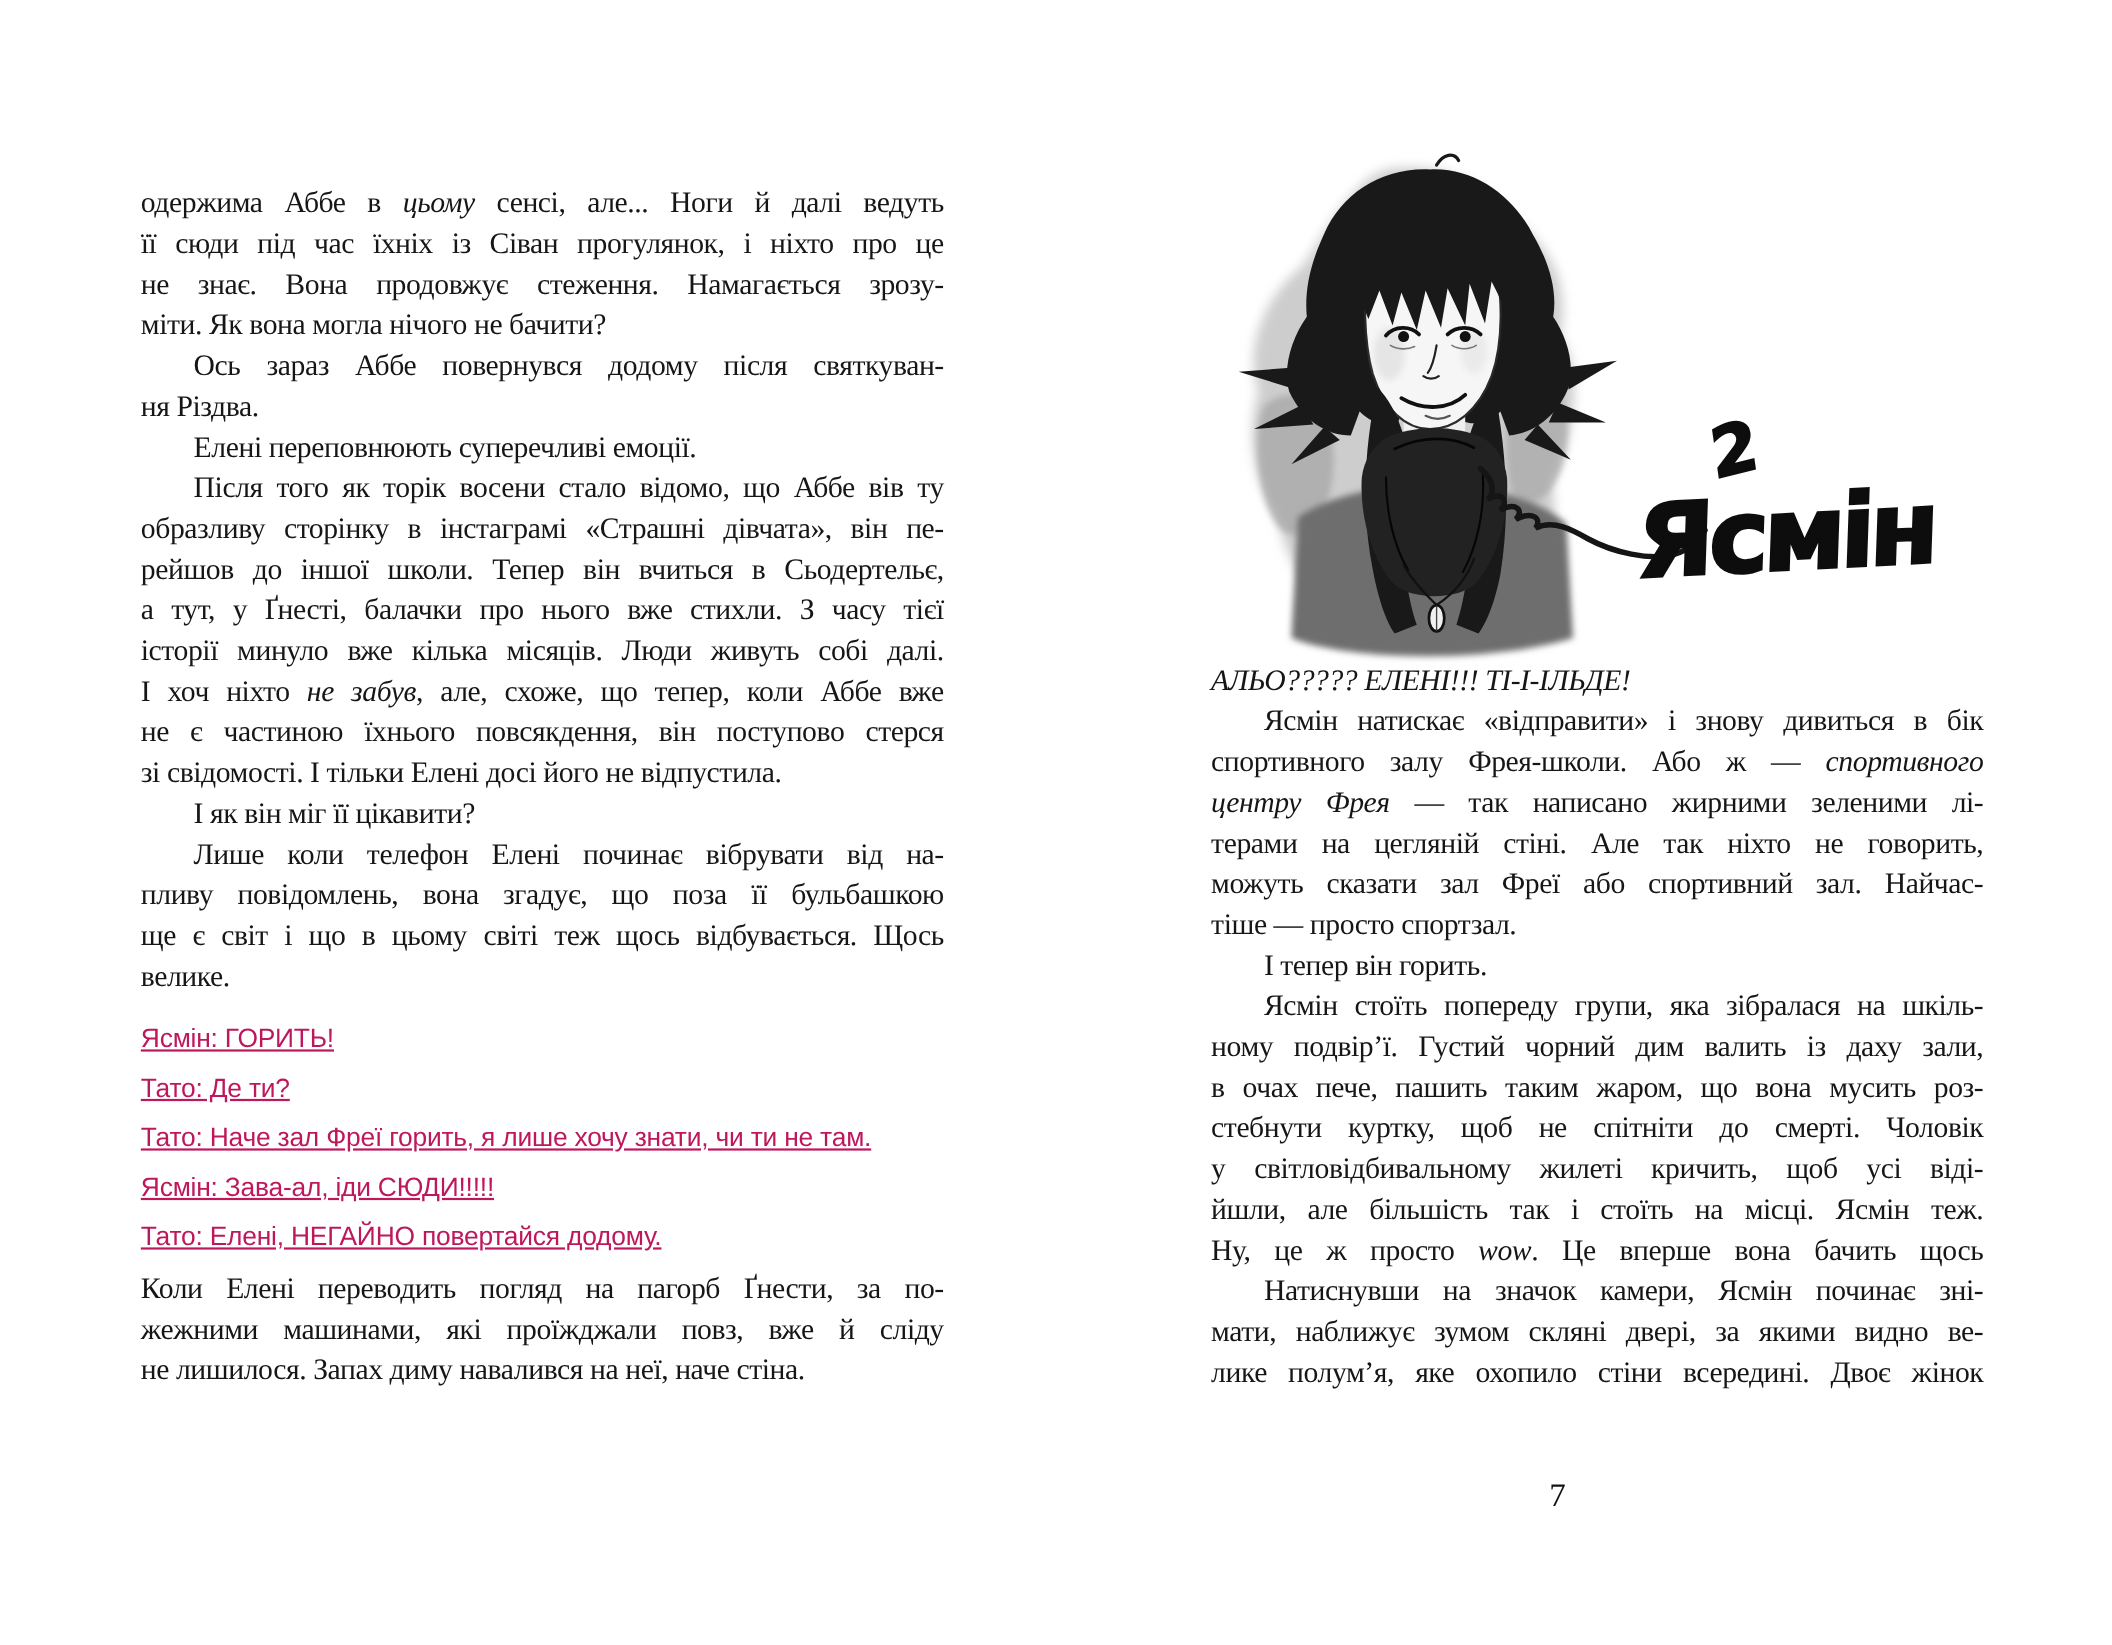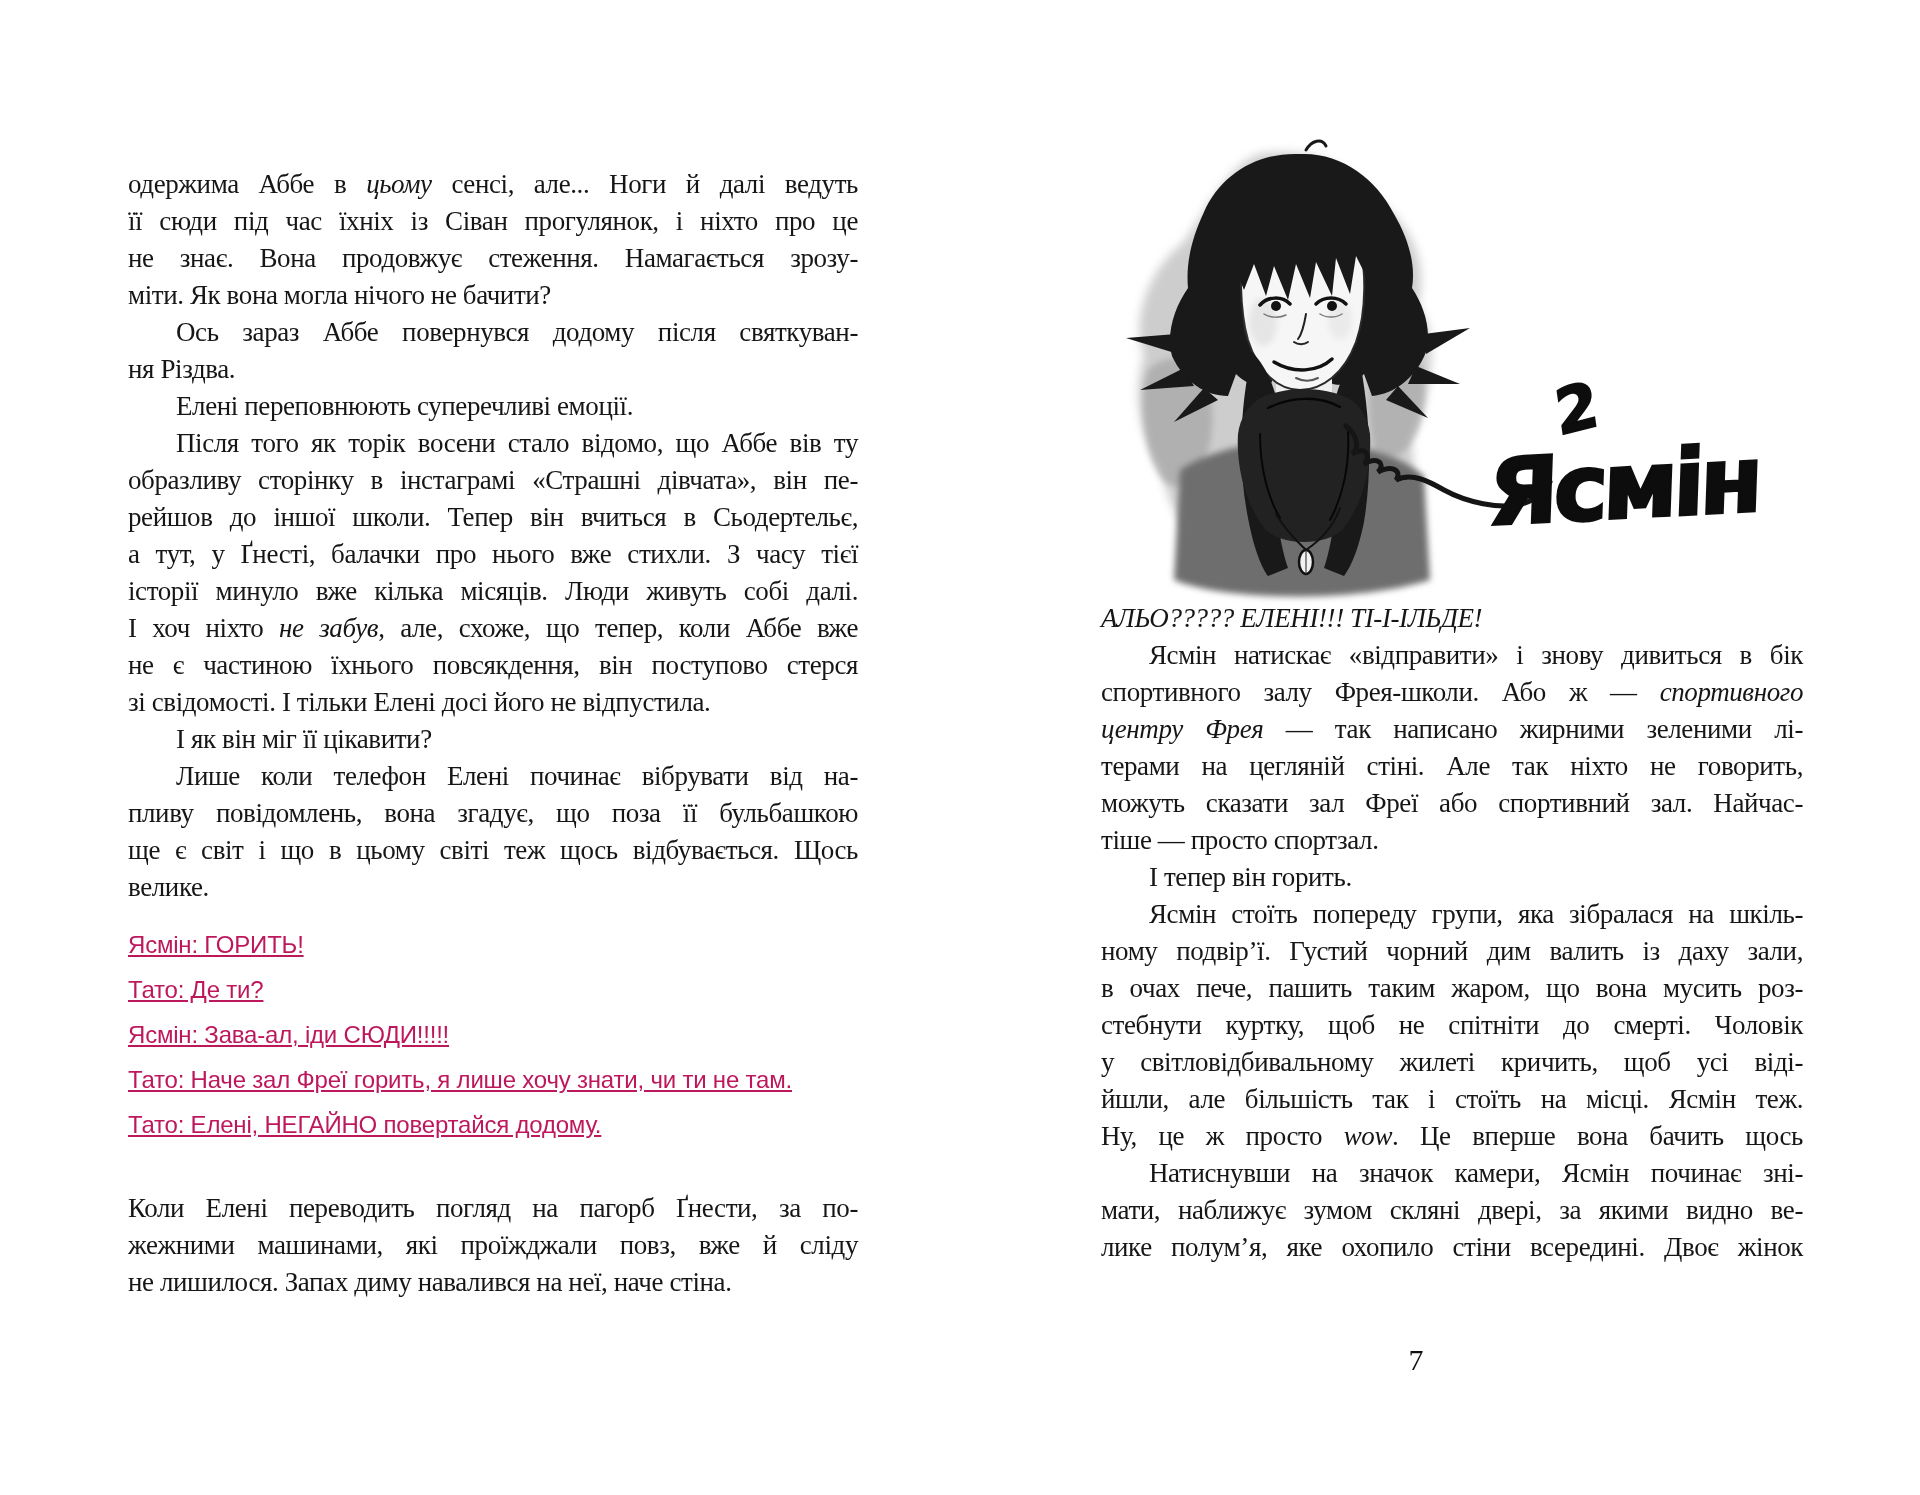--- a/index.html
+++ b/index.html
@@ -62,26 +62,26 @@
       <div class="line ind"><span>І як він міг її цікавити?</span></div>
       <div class="line j ind"><span>Лише коли телефон Елені починає вібрувати від на-</span></div>
       <div class="line j"><span>пливу повідомлень, вона згадує, що поза її бульбашкою</span></div>
       <div class="line j"><span>ще є світ і що в цьому світі теж щось відбувається. Щось</span></div>
       <div class="line"><span>велике.</span></div>
     </div>
 
   <div class="abs messages" style="left:128px;top:922px;width:730px;">
       <div class="line"><span>Ясмін: ГОРИТЬ!</span></div>
       <div class="line"><span>Тато: Де ти?</span></div>
+      <div class="line"><span>Тато: Наче зал Фреї горить, я лише хочу знати, чи ти не там.</span></div>
       <div class="line"><span>Ясмін: Зава-ал, іди СЮДИ!!!!!</span></div>
-      <div class="line"><span>Тато: Наче зал Фреї горить, я лише хочу знати, чи ти не там.</span></div>
       <div class="line"><span>Тато: Елені, НЕГАЙНО повертайся додому.</span></div>
     </div>
 
-  <div class="abs bodytext" style="left:128px;top:1190px;width:730px;">
+  <div class="abs bodytext" style="left:128px;top:1153px;width:730px;">
       <div class="line j"><span>Коли Елені переводить погляд на пагорб Ґнести, за по-</span></div>
       <div class="line j"><span>жежними машинами, які проїжджали повз, вже й сліду</span></div>
       <div class="line"><span>не лишилося. Запах диму навалився на неї, наче стіна.</span></div>
     </div>
 </div>
 
 <div class="abs" style="left:960px;top:0;width:960px;height:1495px;">
 
   <svg class="abs" style="left:150px;top:138px;" width="480" height="470" viewBox="0 0 480 470" xmlns="http://www.w3.org/2000/svg">
     <defs>

